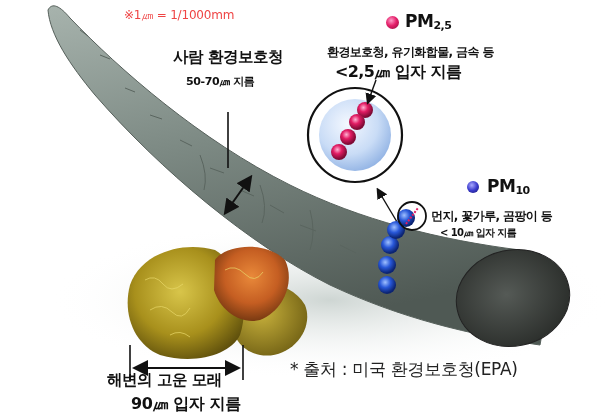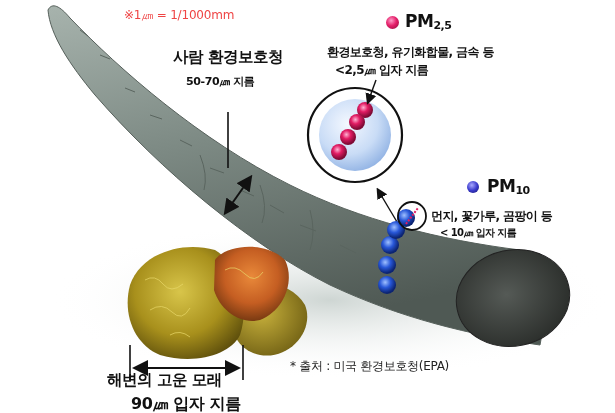--- a/index.html
+++ b/index.html
@@ -12,29 +12,29 @@
     .abs { position: absolute; }
     svg.art { position: absolute; left: 0; top: 0; }
     .unit-note { left: 124px; top: 7px; font-size: 12px; color: #ef4444; letter-spacing: -0.2px; }
     .hair-title { left: 173px; top: 47px; font-size: 15.5px; font-weight: bold; letter-spacing: -0.5px; }
     .hair-sub { left: 186px; top: 74px; font-size: 11px; font-weight: bold; letter-spacing: -0.4px; }
     .pm25-dot { left: 386px; top: 16px; width: 13px; height: 13px; border-radius: 50%;
       background: radial-gradient(circle at 40% 35%, #ff9cc8 0%, #e5206a 45%, #8a0b3a 100%); }
     .pm25-label { left: 405px; top: 11px; font-size: 17px; font-weight: bold; letter-spacing: -0.5px; }
     .pm25-label sub, .pm10-label sub { font-size: 11px; vertical-align: -2px; }
     .pm25-desc { left: 327px; top: 44px; font-size: 12px; font-weight: bold; letter-spacing: -0.6px; }
-    .pm25-size { left: 335px; top: 62px; font-size: 12px; font-weight: bold; letter-spacing: -0.6px; text-align: right; }
+    .pm25-size { left: 335px; top: 62px; font-size: 16px; font-weight: bold; letter-spacing: -0.6px; text-align: right; }
     .pm10-dot { left: 467px; top: 181px; width: 12px; height: 12px; border-radius: 50%;
       background: radial-gradient(circle at 40% 35%, #a9a9ff 0%, #3b3bcc 50%, #14146e 100%); }
     .pm10-label { left: 487px; top: 176px; font-size: 17px; font-weight: bold; letter-spacing: -0.5px; }
     .pm10-desc { left: 431px; top: 208px; font-size: 12px; font-weight: bold; letter-spacing: -0.6px; text-align: right; }
     .pm10-size { left: 440px; top: 226px; font-size: 10px; font-weight: bold; letter-spacing: -0.6px; }
     .sand-title { left: 107px; top: 351px; font-size: 15.5px; font-weight: bold; letter-spacing: -0.5px; margin-top: 19px; }
     .sand-sub { left: 131px; top: 394px; font-size: 16px; font-weight: bold; letter-spacing: -0.4px; }
-    .source { left: 290px; top: 358px; font-size: 12px; color: #222; letter-spacing: -0.3px; }
+    .source { left: 290px; top: 358px; font-size: 17px; color: #222; letter-spacing: -0.3px; }
   </style>
 </head>
 <body>
 
 <svg class="art" width="615" height="413" viewBox="0 0 615 413">
   <defs>
     <linearGradient id="hairGrad" x1="0" y1="0" x2="0.3" y2="1">
       <stop offset="0" stop-color="#a7b3ad"></stop>
       <stop offset="0.45" stop-color="#7d8a84"></stop>
       <stop offset="1" stop-color="#4f5954"></stop>

